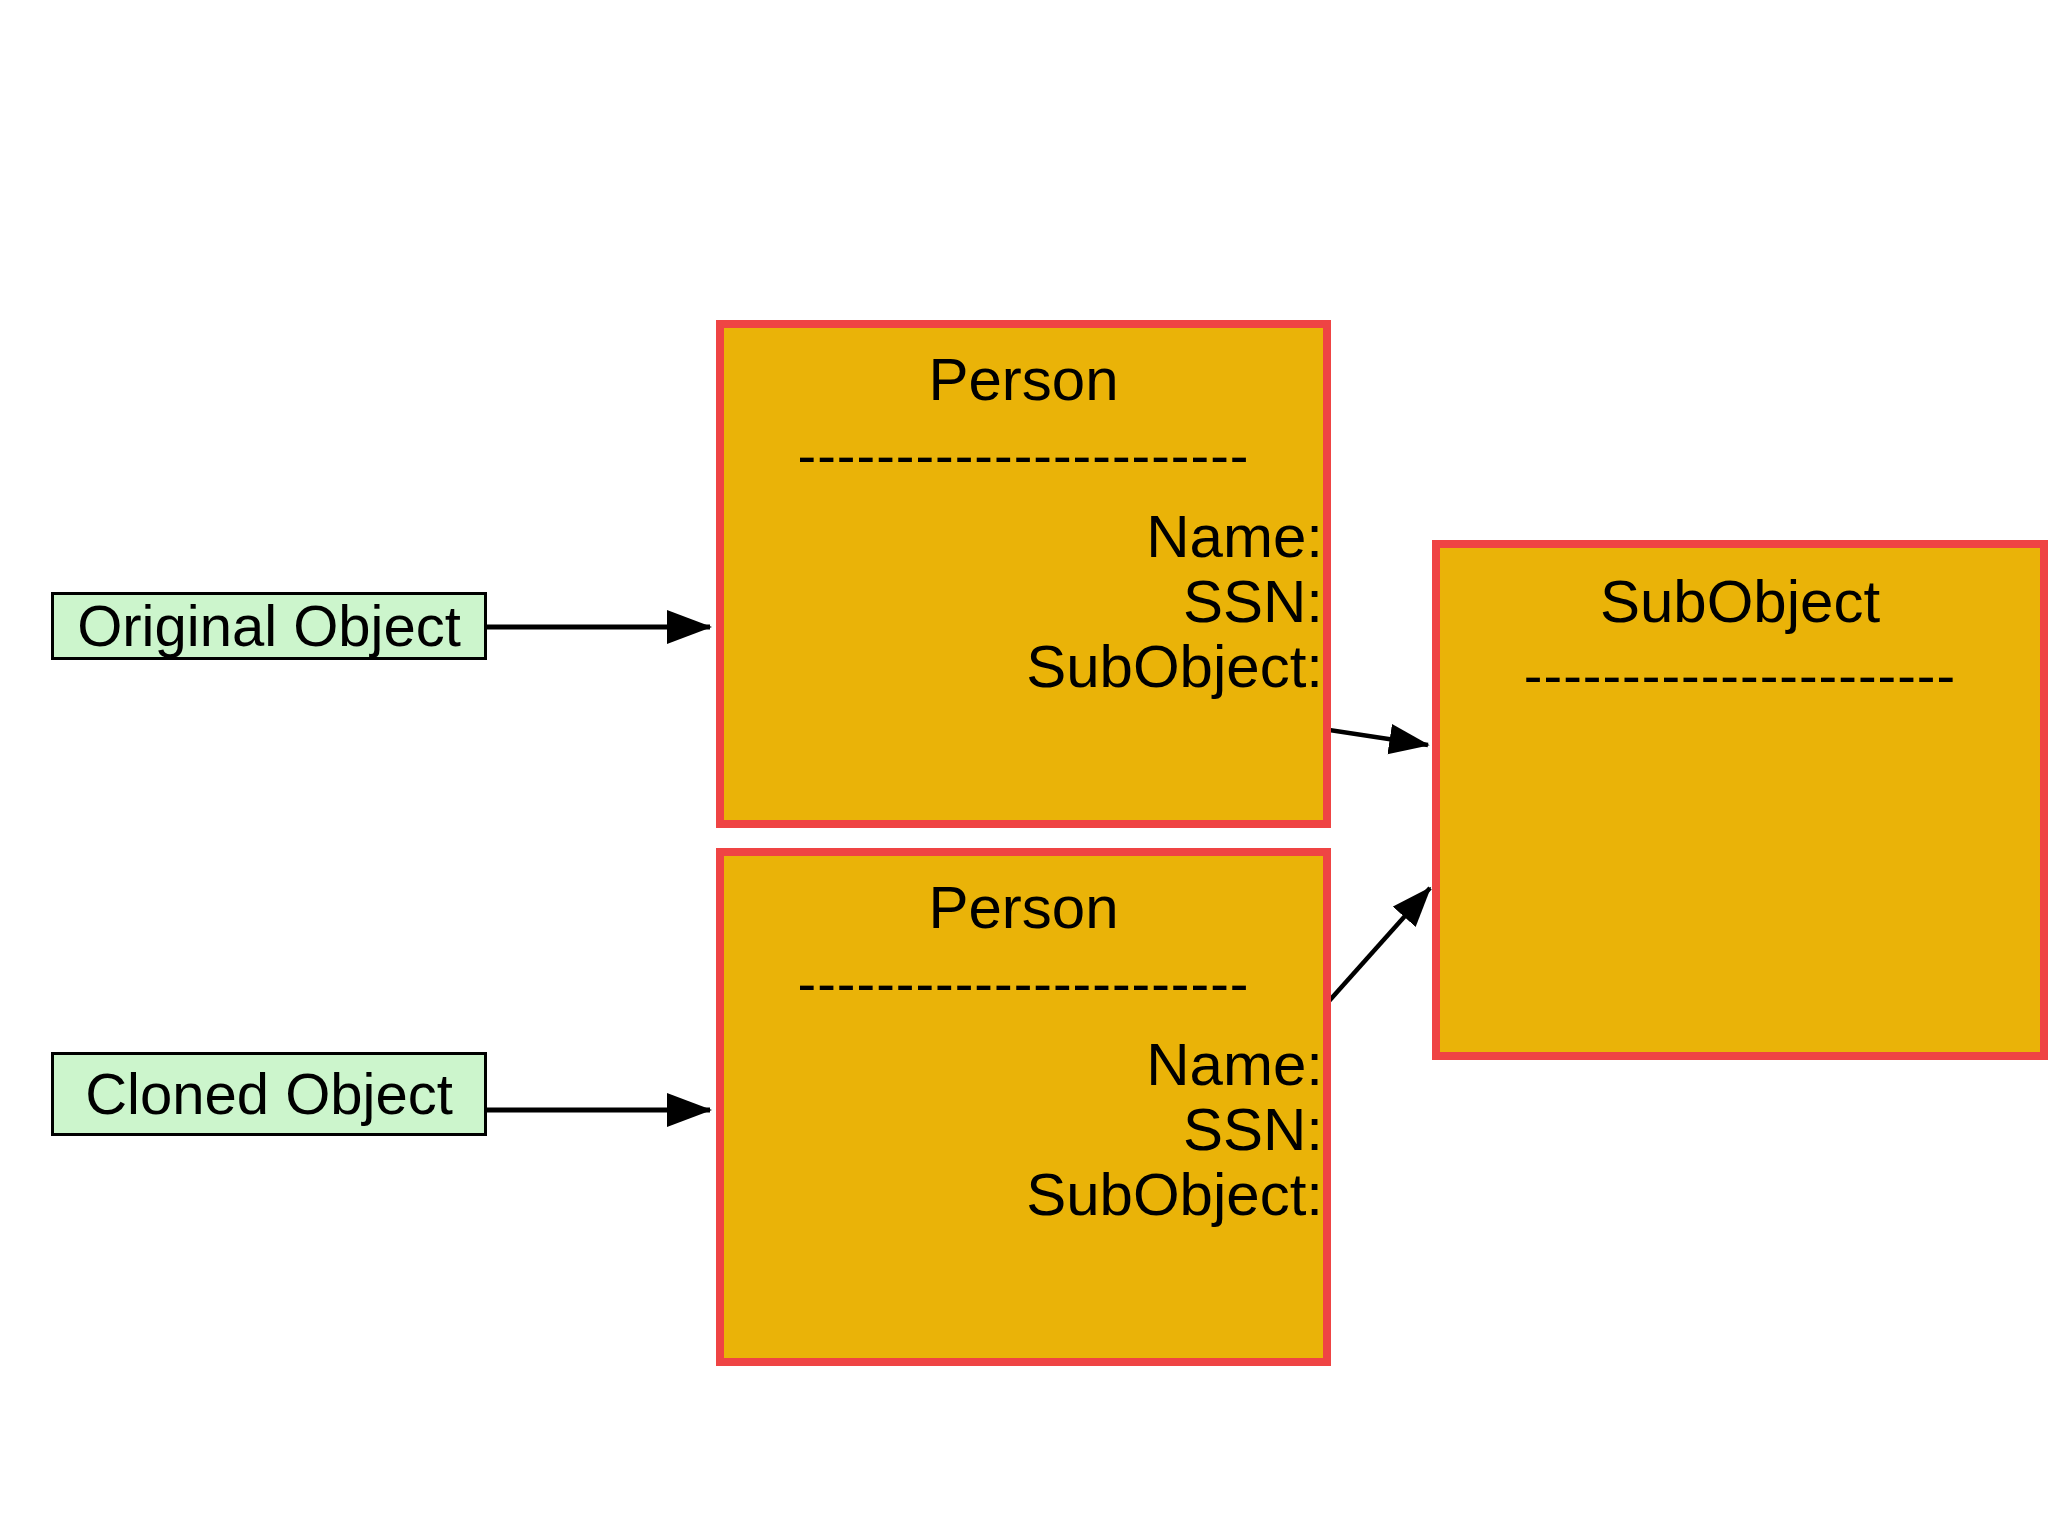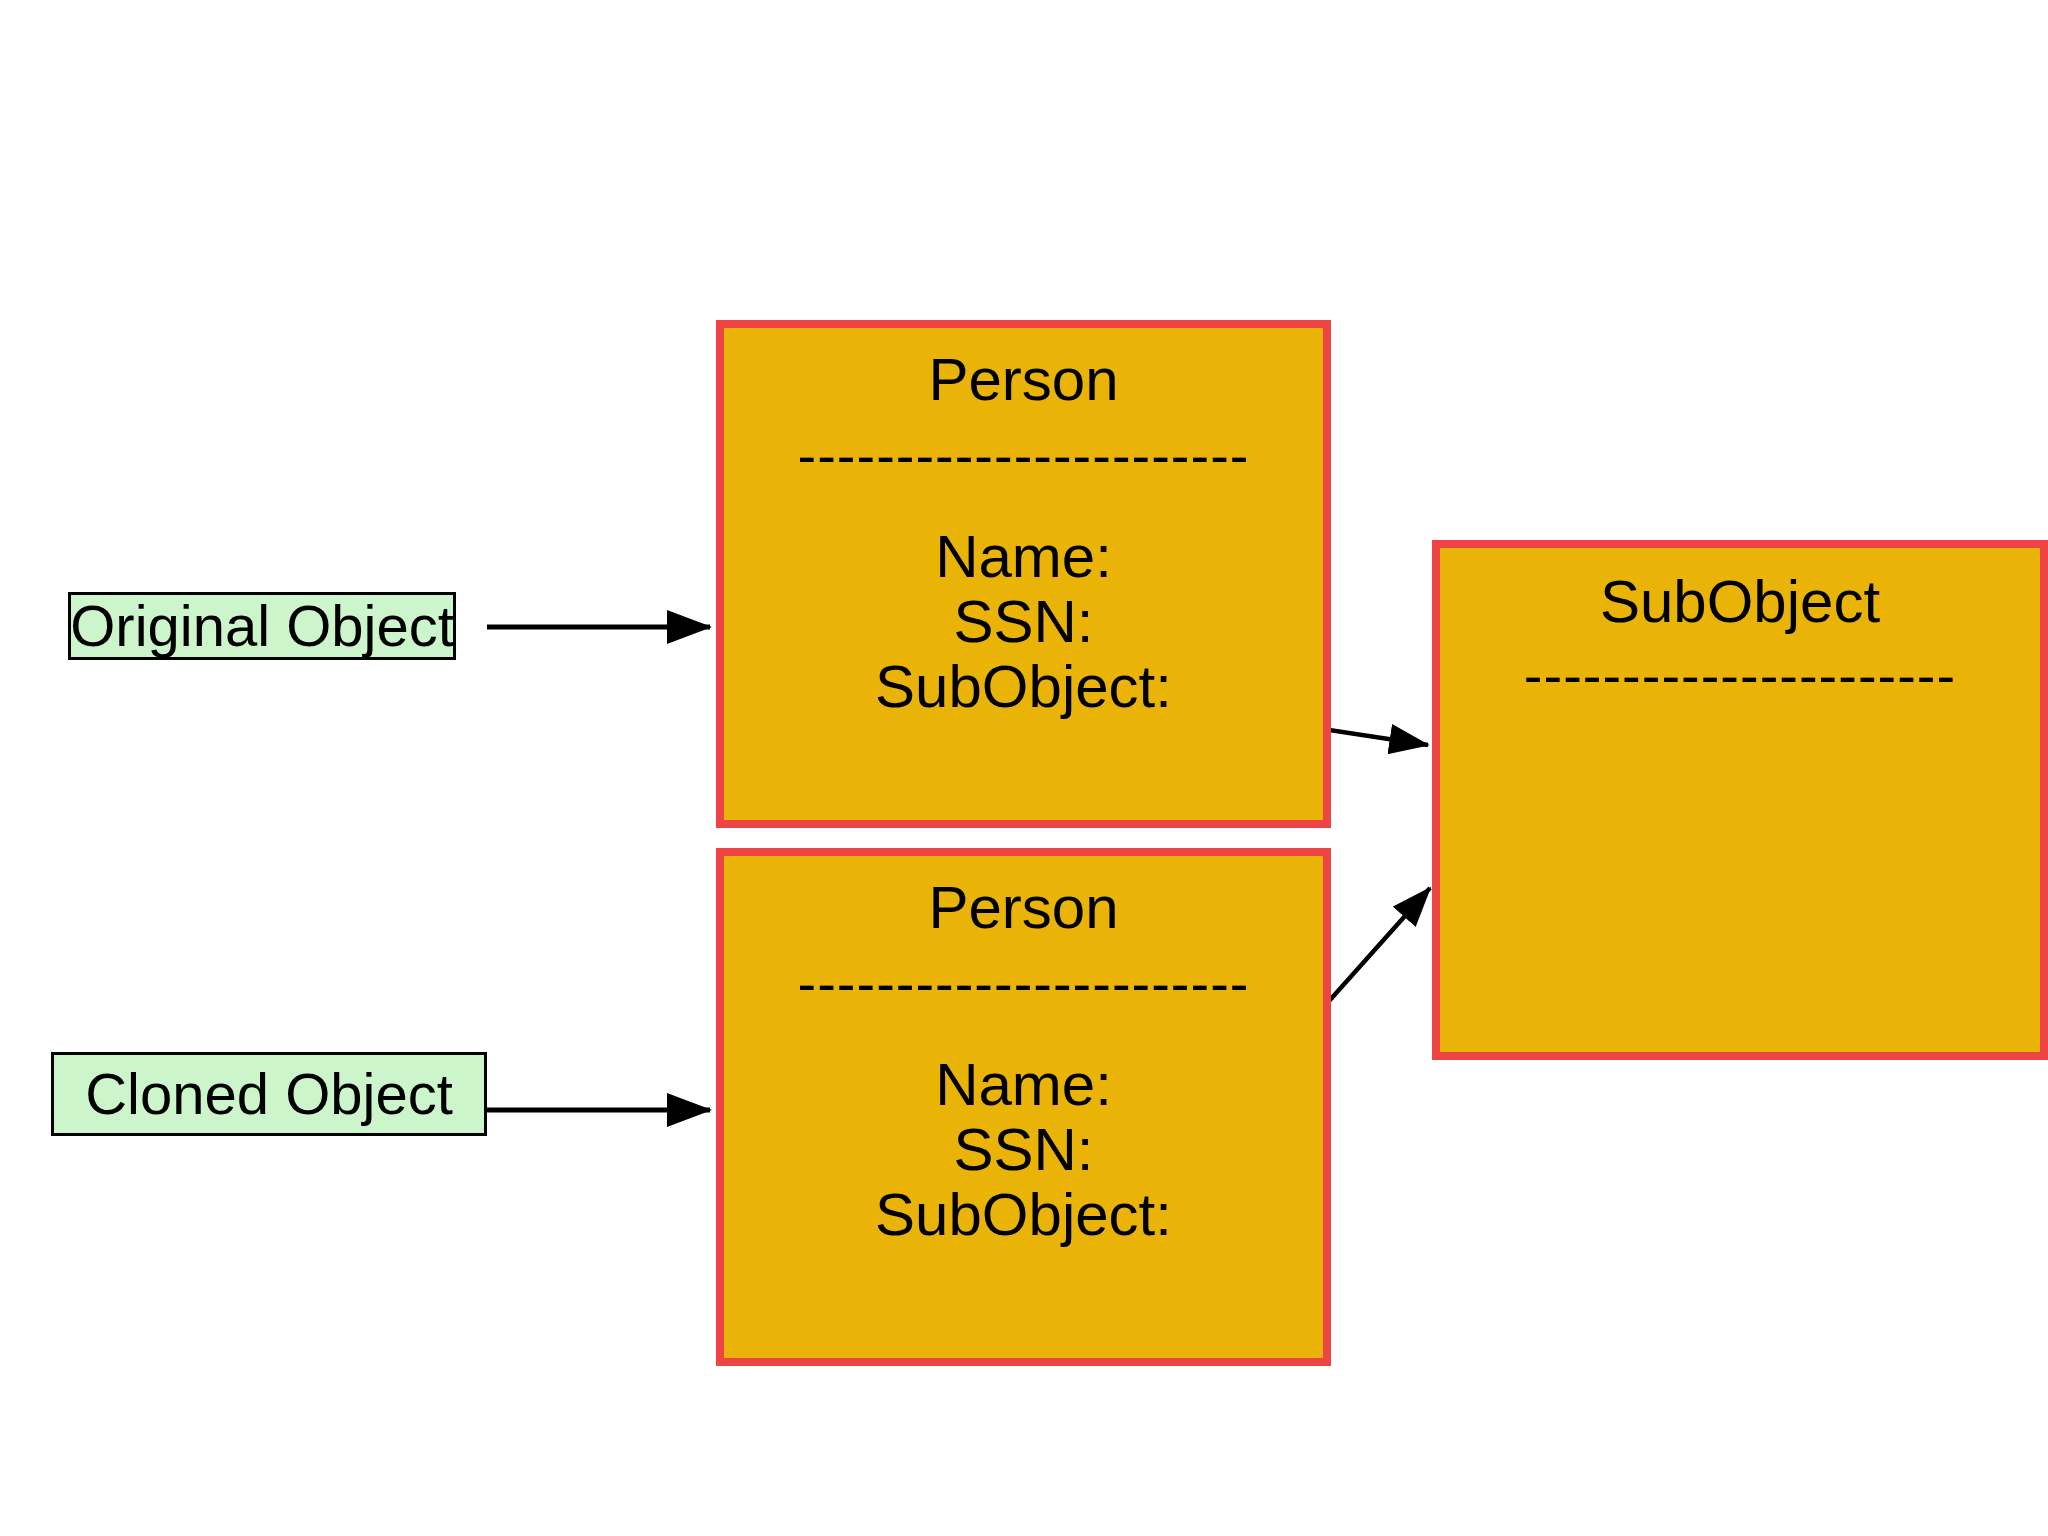--- a/index.html
+++ b/index.html
@@ -40,24 +40,23 @@
     font-size: 56px;
     line-height: 1.0;
     white-space: nowrap;
     overflow: hidden;
     letter-spacing: 1px;
   }
   .field-list {
     position: absolute;
     left: 0;
     right: 0;
-    text-align: center;
+    text-align: right;
     font-size: 60px;
     line-height: 1.08;
-    margin-top: 20px;
   }
   .field-row {
     white-space: nowrap;
   }
   .legend-box {
     position: absolute;
     background: #ccf5cc;
     border: 3px solid #000000;
     box-sizing: border-box;
     display: flex;
@@ -91,21 +90,21 @@
 
     <line x1="487" y1="627" x2="710" y2="627" stroke="#000000" stroke-width="5" marker-end="url(#ahead)"></line>
 
     <line x1="487" y1="1110" x2="710" y2="1110" stroke="#000000" stroke-width="5" marker-end="url(#ahead)"></line>
 
     <line x1="1093" y1="694" x2="1428" y2="745" stroke="#000000" stroke-width="4.5" marker-end="url(#ahead)"></line>
 
     <line x1="1112" y1="1244" x2="1430" y2="888" stroke="#000000" stroke-width="4.5" marker-end="url(#ahead)"></line>
   </svg>
 
-  <div class="legend-box" style="left:68px; top:592px; width:388px; height:68px;text-align:right;">
+  <div class="legend-box" style="left:51px; top:592px; width:436px; height:68px;text-align:right;">
     <span>Original Object</span>
   </div>
 
   <div class="legend-box" style="left:51px; top:1052px; width:436px; height:84px;">
     <span>Cloned Object</span>
   </div>
 
   <div class="uml-box" style="left:716px; top:320px; width:615px; height:508px;">
     <div class="box-title" style="top:22px;">Person</div>
     <div class="box-rule" style="top:100px;">-----------------------</div>

